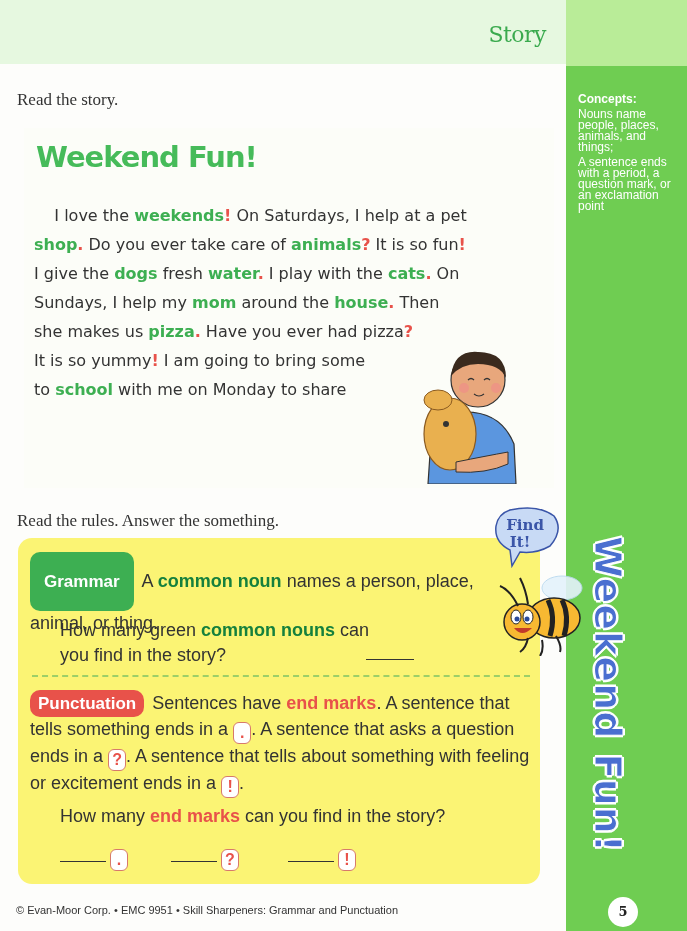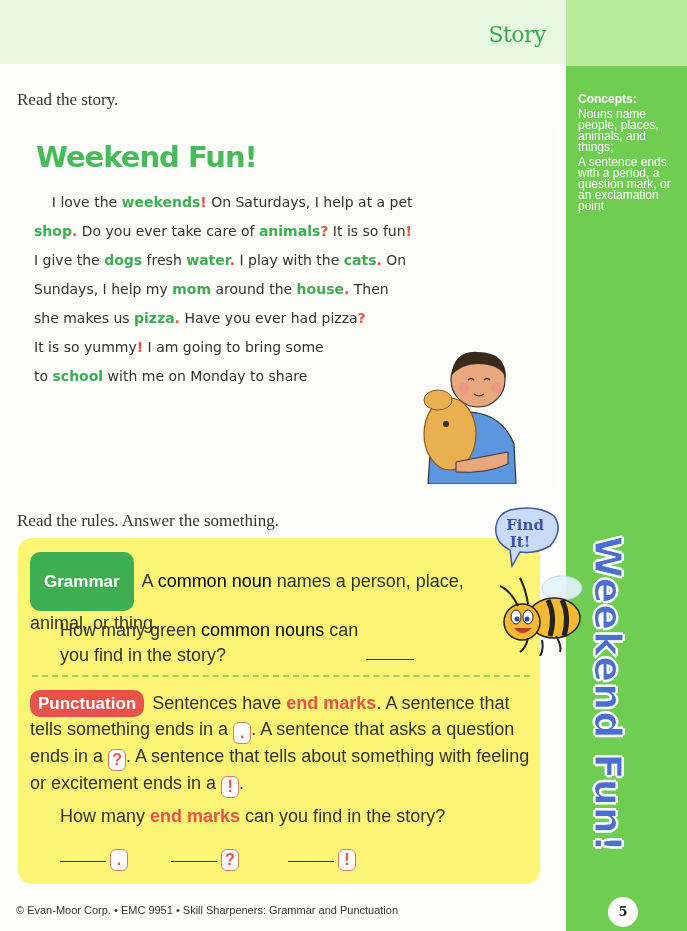--- a/index.html
+++ b/index.html
@@ -14,32 +14,32 @@
   .concepts { position: absolute; left: 12px; top: 26px; width: 100px; color: #fff; font-family: "Liberation Sans", sans-serif; }
   .concepts-title { font-weight: bold; font-size: 12px; margin-bottom: 3px; }
   .concepts p { font-size: 12px; line-height: 11px; margin-bottom: 4px; }
   .vertical-title { position: absolute; left: 20px; top: 470px; writing-mode: vertical-rl; font-family: "DejaVu Sans", sans-serif; font-weight: bold; font-size: 38px; color: #4a6fd0; letter-spacing: 1px; -webkit-text-stroke: 1px #fff; text-shadow: 2px 0 0 #fff, -2px 0 0 #fff, 0 2px 0 #fff, 0 -2px 0 #fff; }
   .page-number { position: absolute; left: 42px; top: 831px; width: 30px; height: 30px; border-radius: 50%; background: #fff; text-align: center; line-height: 30px; font-family: "DejaVu Serif", serif; font-weight: bold; font-size: 13px; color: #222; }
 
   .instruction { position: absolute; font-family: "Liberation Serif", serif; font-size: 17px; color: #333; }
 
   .story-box { position: absolute; left: 24px; top: 128px; width: 530px; height: 360px; background: #fcfdf8; }
   .story-title { position: absolute; left: 12px; top: 12px; font-family: "DejaVu Sans", sans-serif; font-weight: bold; font-size: 29px; color: #46bb5a; letter-spacing: -1px; }
-  .story-text { position: absolute; left: 10px; top: 60px; width: 500px; font-family: "DejaVu Sans", sans-serif; font-size: 14px; line-height: 29px; color: #333; }
+  .story-text { position: absolute; left: 10px; top: 73px; width: 500px; font-family: "DejaVu Sans", sans-serif; font-size: 16px; line-height: 29px; color: #333; }
   .story-text .line { display: block; white-space: nowrap; }
   .noun { color: #3daf52; font-weight: bold; }
   .mark { color: #e8524a; font-weight: bold; }
 
   .boy { position: absolute; left: 416px; top: 344px; width: 106px; height: 140px; }
 
   .rules-box { position: absolute; left: 18px; top: 538px; width: 522px; height: 346px; background: #fbf474; border-radius: 14px; font-family: "Liberation Sans", sans-serif; font-size: 18px; color: #333; }
   .pill { display: inline-block; color: #fff; font-weight: bold; font-size: 17px; padding: 17px 14px; border-radius: 10px; margin-right: 8px; }
   .pill-green { background: #3daf52; }
   .pill-red { background: #e8524a; padding: 1px 8px; }
-  .kw-green { color: #000000; font-weight: normal; }
+  .kw-green { color: #15803d; font-weight: bold; }
   .kw-red { color: #e8524a; font-weight: bold; }
   .grammar { position: absolute; left: 12px; top: 14px; width: 470px; line-height: 25px; }
   .q1 { position: absolute; left: 42px; top: 80px; width: 320px; line-height: 25px; }
   .blank { display: inline-block; border-bottom: 1.5px solid #333; width: 48px; height: 18px; vertical-align: baseline; }
   .q1-blank { position: absolute; left: 348px; top: 104px; }
   .divider { position: absolute; left: 14px; top: 137px; width: 498px; border-top: 2px dashed #9ccf68; }
   .punct { position: absolute; left: 12px; top: 152px; width: 505px; line-height: 25px; }
   .markbox { display: inline-block; width: 18px; height: 22px; border: 1.5px solid #d77a6a; border-radius: 6px; background: #fff; color: #e8524a; font-weight: bold; font-size: 16px; text-align: center; line-height: 19px; vertical-align: -3px; }
   .q2 { position: absolute; left: 42px; top: 268px; }
   .answers { position: absolute; left: 22px; top: 306px; width: 420px; }

